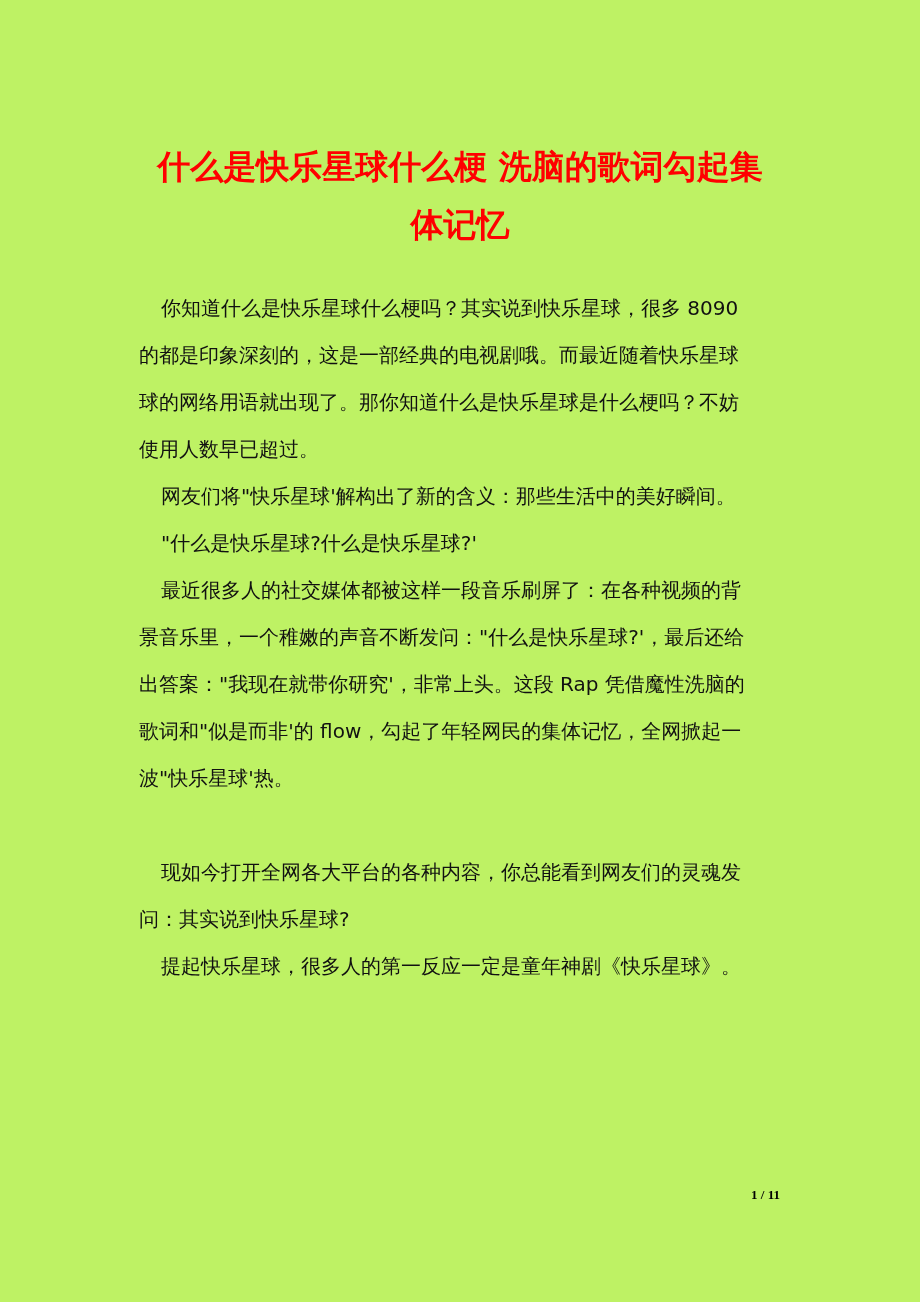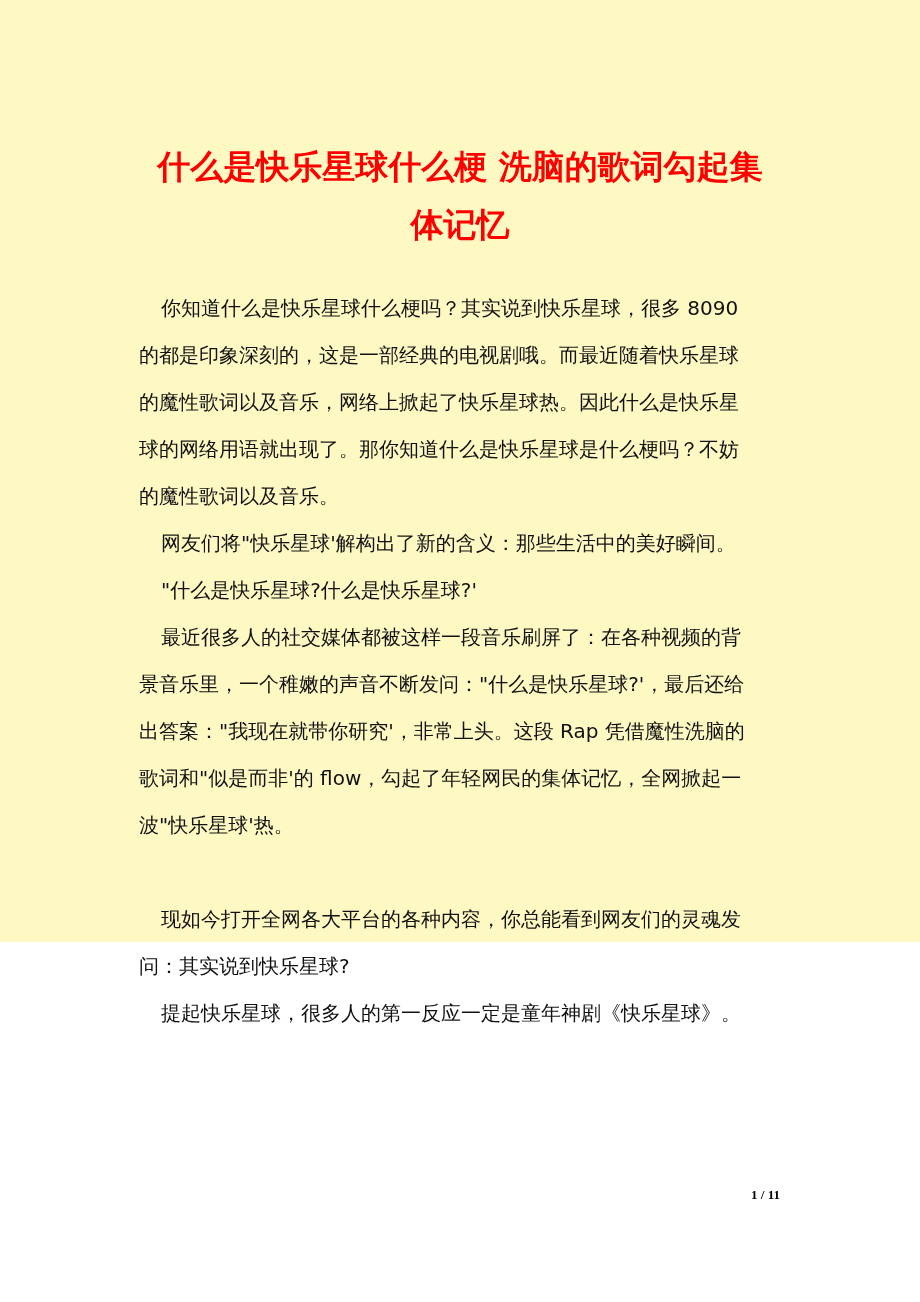--- a/index.html
+++ b/index.html
@@ -1,17 +1,17 @@
 <!DOCTYPE html>
 <html><head>
   <meta charset="utf-8">
   <style>
     html, body { margin: 0; padding: 0; background: #ffffff; }
     body { width: 920px; height: 1302px; position: relative; overflow: hidden; }
-    .page { position: absolute; left: 0; top: 0; width: 920px; height: 942px; background: #fef9c3; }
+    .page { position: absolute; left: 0; top: 0; width: 920px; height: 1302px; background: #bef264; }
     .title {
       position: absolute; left: 130px; width: 660px; top: 138px;
       text-align: center; color: #ff0000; font-weight: bold;
       font-family: "DejaVu Serif", "Liberation Serif", serif;
       font-size: 33px; line-height: 58px; margin: 0; letter-spacing: 0px;
     }
     .title .line { display: block; white-space: nowrap; }
     .body-text {
       position: absolute; left: 139px; width: 645px; top: 285px;
       font-family: "DejaVu Sans", "Liberation Sans", sans-serif;
@@ -34,23 +34,22 @@
 
   <h1 class="title">
     <span class="line">什么是快乐星球什么梗 洗脑的歌词勾起集</span>
     <span class="line">体记忆</span>
   </h1>
 
   <div class="body-text">
     <p class="para">
       <span class="line indent">你知道什么是快乐星球什么梗吗？其实说到快乐星球，很多 8090</span>
       <span class="line">的都是印象深刻的，这是一部经典的电视剧哦。而最近随着快乐星球</span>
-      <span class="line">的魔性歌词以及音乐，网络上掀起了快乐星球热。因此什么是快乐星</span>
       <span class="line">球的网络用语就出现了。那你知道什么是快乐星球是什么梗吗？不妨</span>
-      <span class="line">的魔性歌词以及音乐。</span>
+      <span class="line">使用人数早已超过。</span>
     </p>
     <p class="para">
       <span class="line indent">网友们将"快乐星球'解构出了新的含义：那些生活中的美好瞬间。</span>
     </p>
     <p class="para">
       <span class="line indent">"什么是快乐星球?什么是快乐星球?'</span>
     </p>
     <p class="para">
       <span class="line indent">最近很多人的社交媒体都被这样一段音乐刷屏了：在各种视频的背</span>
       <span class="line">景音乐里，一个稚嫩的声音不断发问："什么是快乐星球?'，最后还给</span>

